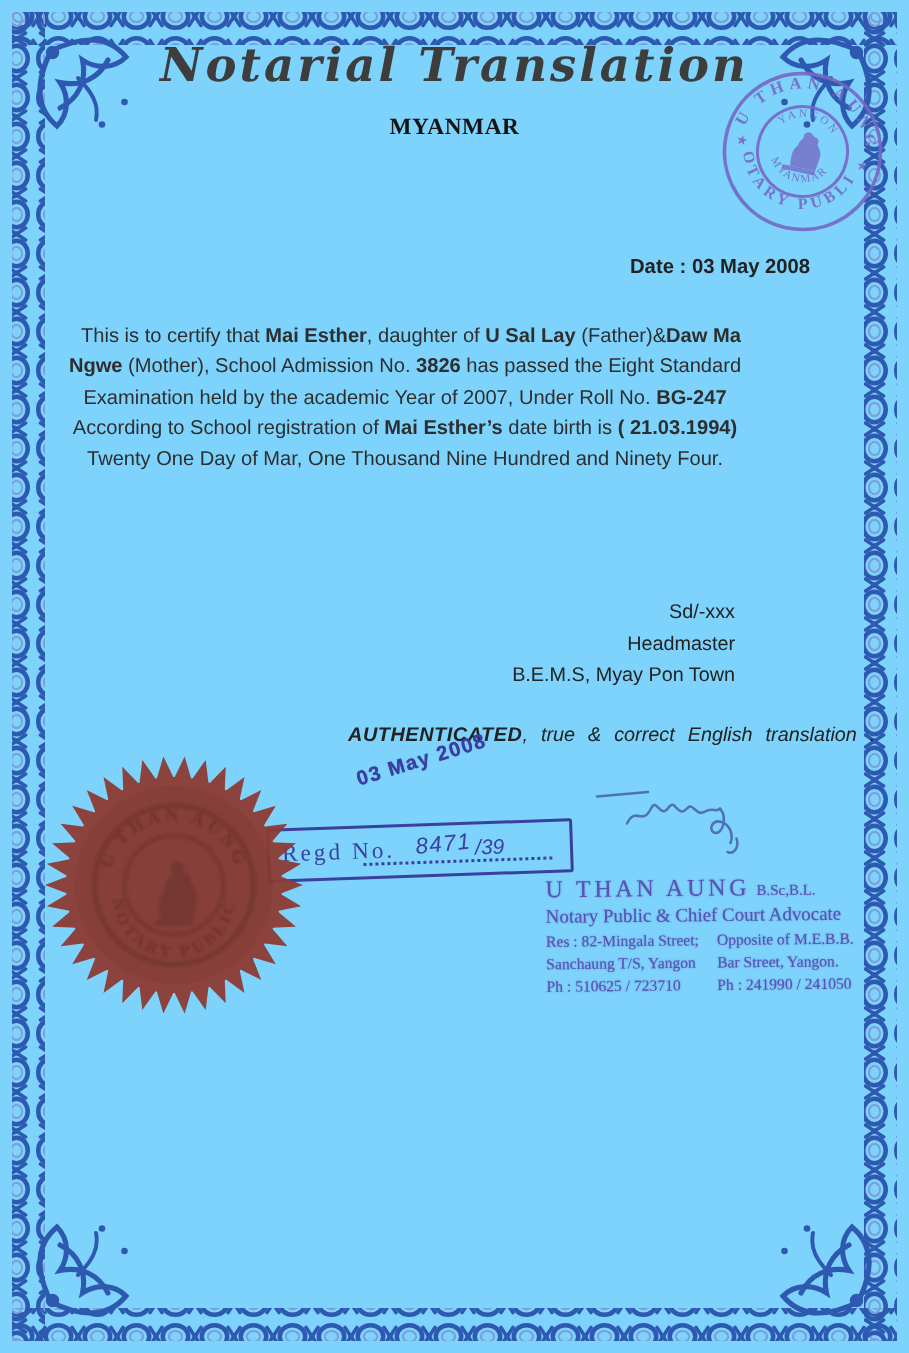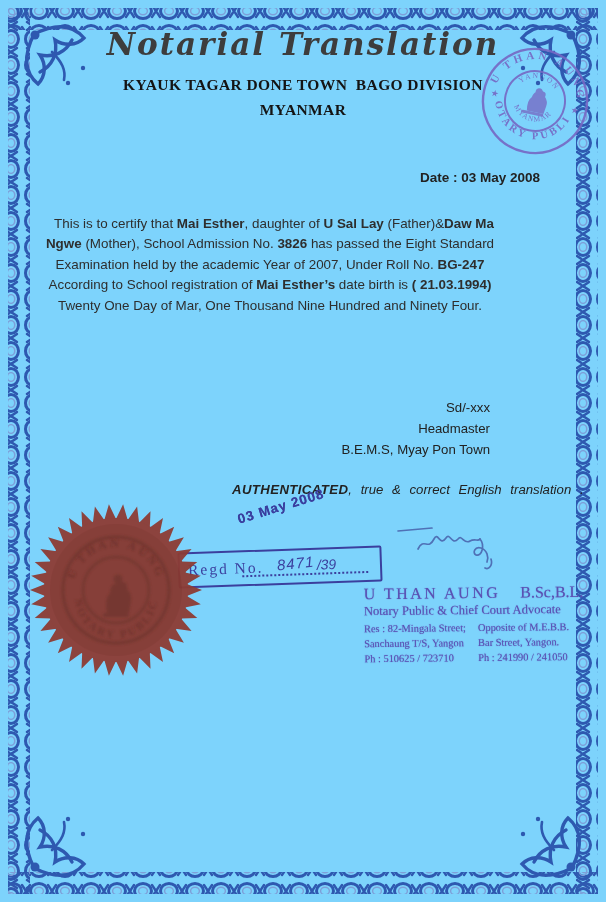--- a/index.html
+++ b/index.html
@@ -39,21 +39,21 @@
   .regd-label{font-family:"Liberation Serif",serif;font-size:15.5px;letter-spacing:2px;}
   .regd-num{font-style:italic;font-size:15px;margin-left:14px;transform:translateY(-4px) rotate(-4deg);letter-spacing:1px;}
   .regd-slash{font-style:italic;font-size:14px;transform:translateY(-1px);margin-left:2px;}
   .regd-dots{position:absolute;left:62px;bottom:7px;width:126px;border-bottom:2px dotted #3b3f9e;}
   .sig-svg{left:392px;top:515px;}
   .notary-block{
     left:364px;top:584px;width:232px;color:#5a52b4;transform:rotate(-.6deg);
     text-shadow:0 0 1.1px rgba(90,82,180,.75);font-family:"Liberation Serif",serif;
   }
   .notary-name{font-size:16px;letter-spacing:2.5px;white-space:nowrap;}
-  .notary-degrees{font-size:16px;letter-spacing:0;margin-left:20px;}
+  .notary-degrees{font-size:10px;letter-spacing:0;margin-left:4px;}
   .notary-title{font-size:12.6px;margin-top:1px;white-space:nowrap;}
   .notary-cols{display:flex;gap:12px;margin-top:2px;}
   .notary-col{font-size:10.4px;line-height:15px;white-space:nowrap;}
   .seal-svg{left:27px;top:501px;}
   .round-stamp-svg{left:476px;top:42px;}
 </style>
 </head>
 <body>
 
 <div class="page">
@@ -92,21 +92,20 @@
     <rect x="576" y="8" width="22" height="886" fill="url(#chainV)"></rect>
     <use href="#corner" transform="translate(8,8)"></use>
     <use href="#corner" transform="translate(598,8) scale(-1,1)"></use>
     <use href="#corner" transform="translate(8,894) scale(1,-1)"></use>
     <use href="#corner" transform="translate(598,894) scale(-1,-1)"></use>
   </svg>
 
   <div class="abs title">Notarial Translation</div>
 
   <div class="abs school">
-    <div class="line">KYAUK TAGAR DONE TOWN  BAGO DIVISION</div>
     <div class="line">MYANMAR</div>
   </div>
 
   <svg class="abs round-stamp-svg" width="118" height="118" viewBox="0 0 118 118" xmlns="http://www.w3.org/2000/svg">
     <g transform="rotate(12 59 59)" fill="none" stroke="#7668c4" opacity="0.9">
       <circle cx="59" cy="59" r="52" stroke-width="2.4"></circle>
       <circle cx="59" cy="59" r="30" stroke-width="2"></circle>
       <defs>
         <path id="arcTop" d="M 17,59 A 42,42 0 0 1 101,59"></path>
         <path id="arcBot" d="M 20,66 A 40,40 0 0 0 98,66"></path>

